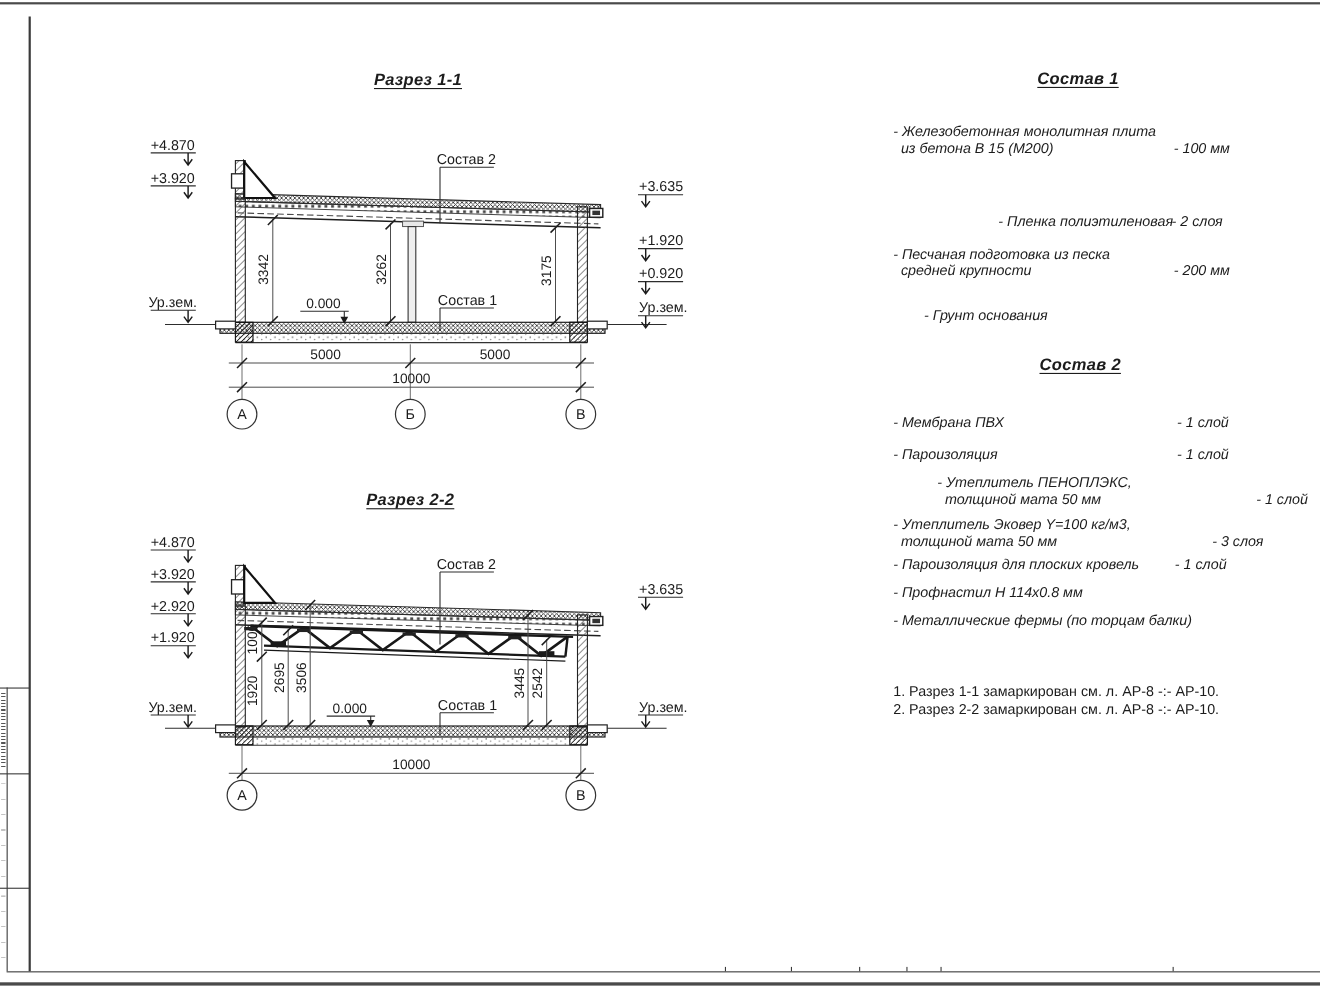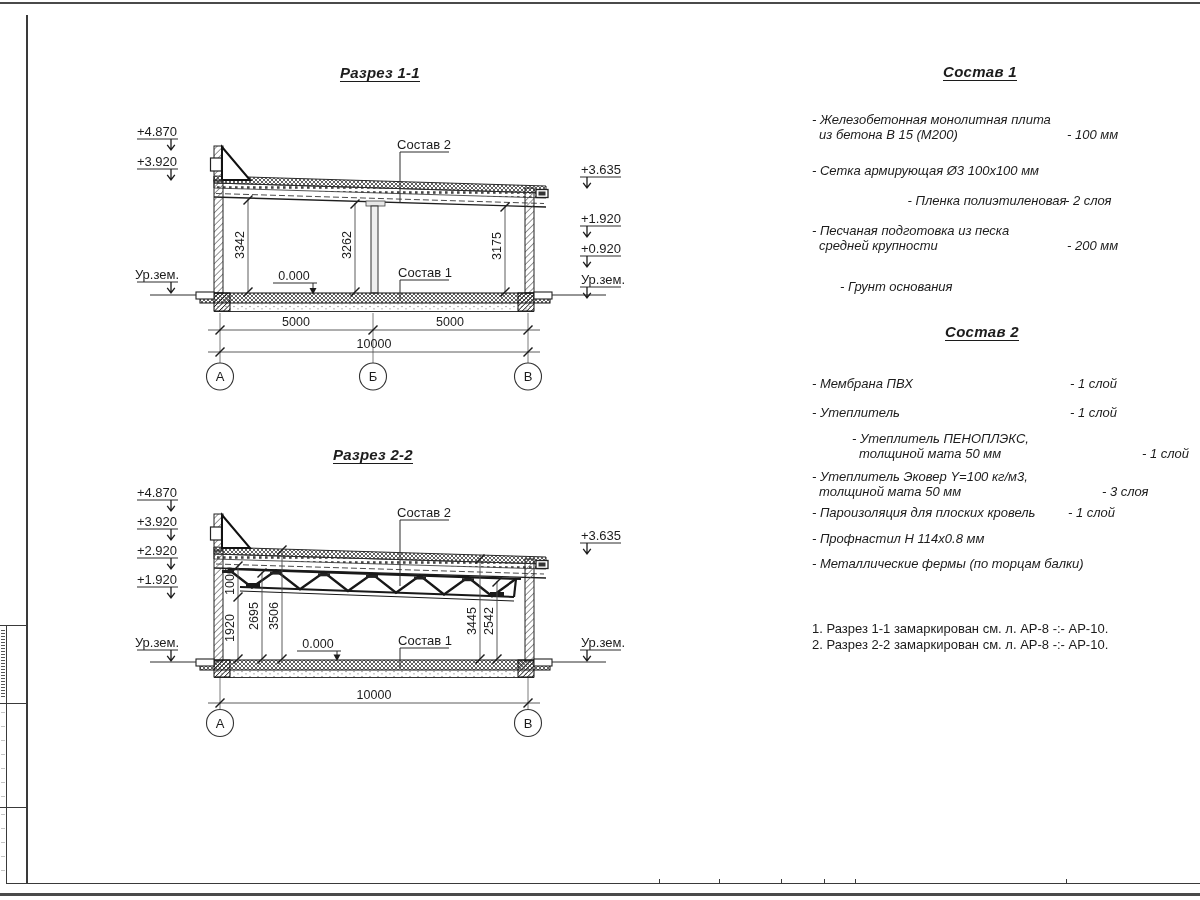--- a/index.html
+++ b/index.html
@@ -348,44 +348,41 @@
       </g>
     </g>
   </svg>
 
   <div class="mat-list" style="top:112px;height:185px;">
     <div class="mat-item" style="top:0;">
       <div>- Железобетонная  монолитная плита</div>
       <div class="l2">из бетона В 15 (М200)</div>
       <span class="mat-val second" style="left:255px;">- 100 мм</span>
     </div>
-    <div class="mat-item" style="top:51px;">
-      <div>- Сетка армирующая Ø3 100х100 мм</div>
-    </div>
     <div class="mat-item" style="top:81px;text-align:center;">
       <div>- Пленка полиэтиленовая</div>
       <span class="mat-val" style="left:253px;">-  2 слоя</span>
     </div>
     <div class="mat-item" style="top:111px;">
       <div>- Песчаная подготовка из песка</div>
       <div class="l2">средней крупности</div>
       <span class="mat-val second" style="left:255px;">- 200 мм</span>
     </div>
     <div class="mat-item" style="top:167px;margin-left:28px;">
       <div>- Грунт основания</div>
     </div>
   </div>
 
   <div class="mat-list" style="top:376px;height:200px;">
     <div class="mat-item" style="top:0;">
       <div>- Мембрана ПВХ</div>
       <span class="mat-val" style="left:258px;">- 1 слой</span>
     </div>
     <div class="mat-item" style="top:29px;">
-      <div>- Утеплитель</div>
+      <div>- Пароизоляция</div>
       <span class="mat-val" style="left:258px;">- 1 слой</span>
     </div>
     <div class="mat-item" style="top:55px;margin-left:40px;">
       <div>- Утеплитель ПЕНОПЛЭКС,</div>
       <div class="l2">толщиной мата 50 мм</div>
       <span class="mat-val second" style="left:290px;">- 1 слой</span>
     </div>
     <div class="mat-item" style="top:93px;">
       <div>- Утеплитель Эковер Y=100 кг/м3,</div>
       <div class="l2">толщиной мата 50 мм</div>

